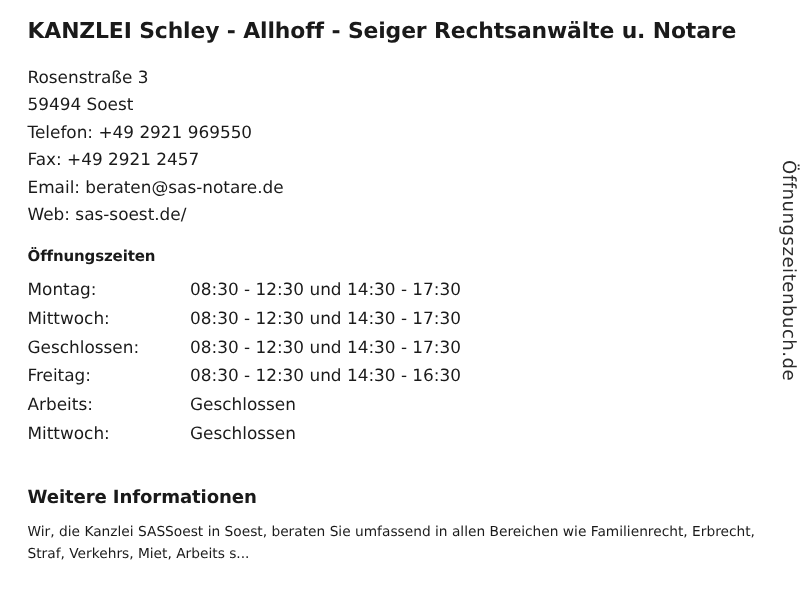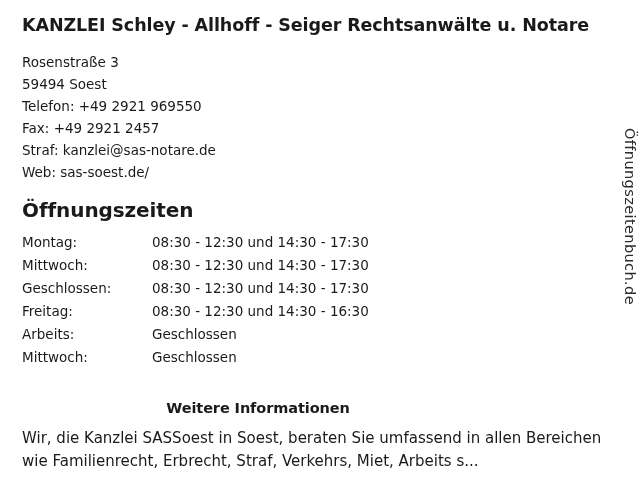--- a/index.html
+++ b/index.html
@@ -34,21 +34,21 @@
   }
   .addr {
     font-size: 13.5px;
     line-height: 1.62;
     margin: 0 0 14px 0;
   }
   .addr div {
     white-space: nowrap;
   }
   h2.section {
-    font-size: 20px;
+    font-size: 12px;
     font-weight: bold;
     margin: 0 0 12px 0;
     letter-spacing: -0.1px;
   }
   table.hours {
     border-collapse: collapse;
     font-size: 13.5px;
     margin: 0 0 28px 0;
   }
   table.hours td {
@@ -58,24 +58,23 @@
   }
   table.hours td.day {
     width: 122px;
     padding-right: 8px;
   }
   .info-head {
     font-size: 14.5px;
     font-weight: bold;
     margin: 3px 0 11px 0;
     letter-spacing: -0.1px;
-    text-align: center;
   }
   .info-text {
-    font-size: 15px;
+    font-size: 11px;
     line-height: 1.58;
     width: 600px;
     word-break: break-word;
   }
   .watermark {
     position: absolute;
     right: 2px;
     top: 128px;
     font-size: 14.5px;
     color: #2b2b2b;
@@ -90,21 +89,21 @@
 
 <div class="page">
 
   <h1 class="title">KANZLEI Schley - Allhoff - Seiger Rechtsanwälte u. Notare</h1>
 
   <div class="addr">
     <div>Rosenstraße 3</div>
     <div>59494 Soest</div>
     <div>Telefon: +49 2921 969550</div>
     <div>Fax: +49 2921 2457</div>
-    <div>Straf: kanzlei@sas-notare.de</div>
+    <div>Email: beraten@sas-notare.de</div>
     <div>Web: sas-soest.de/</div>
   </div>
 
   <h2 class="section">Öffnungszeiten</h2>
 
   <table class="hours">
     <tbody>
       <tr>
         <td class="day">Montag:</td>
         <td class="time">08:30 - 12:30 und 14:30 - 17:30</td>

